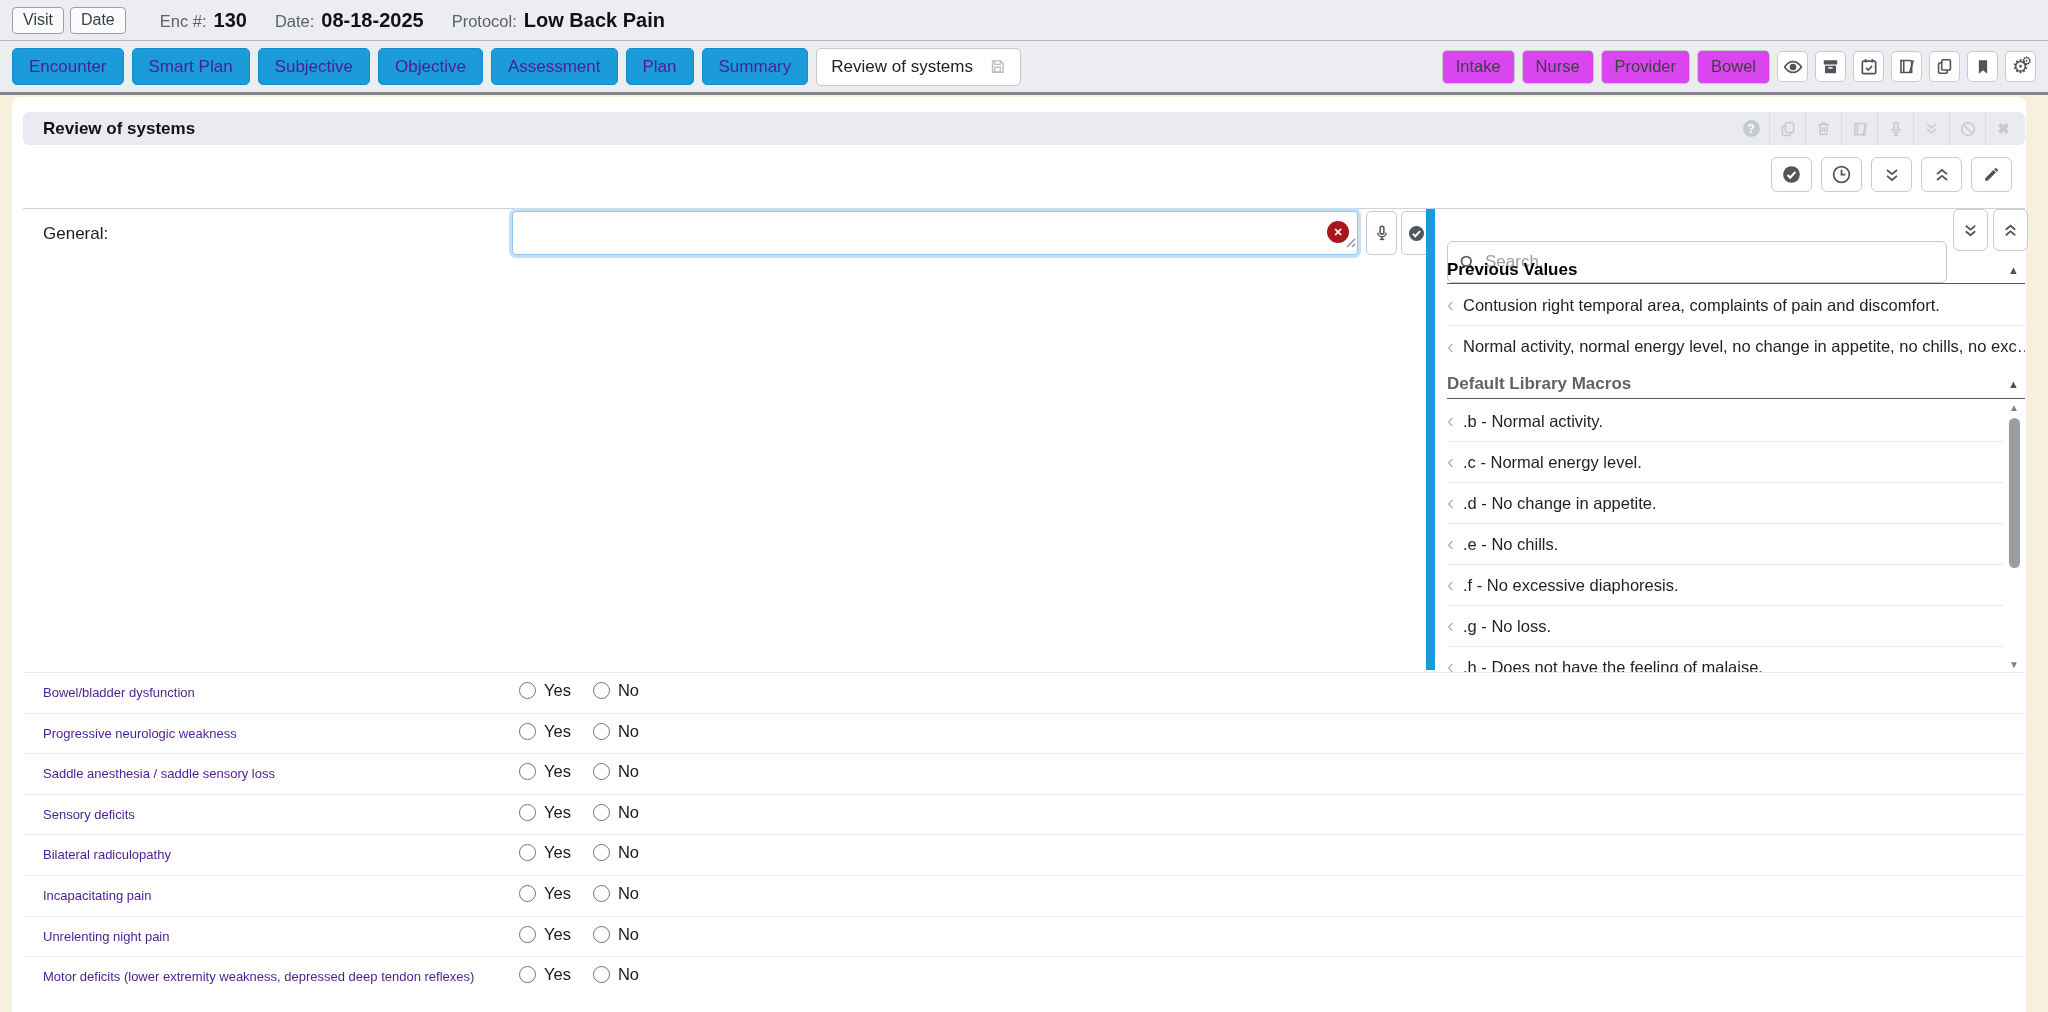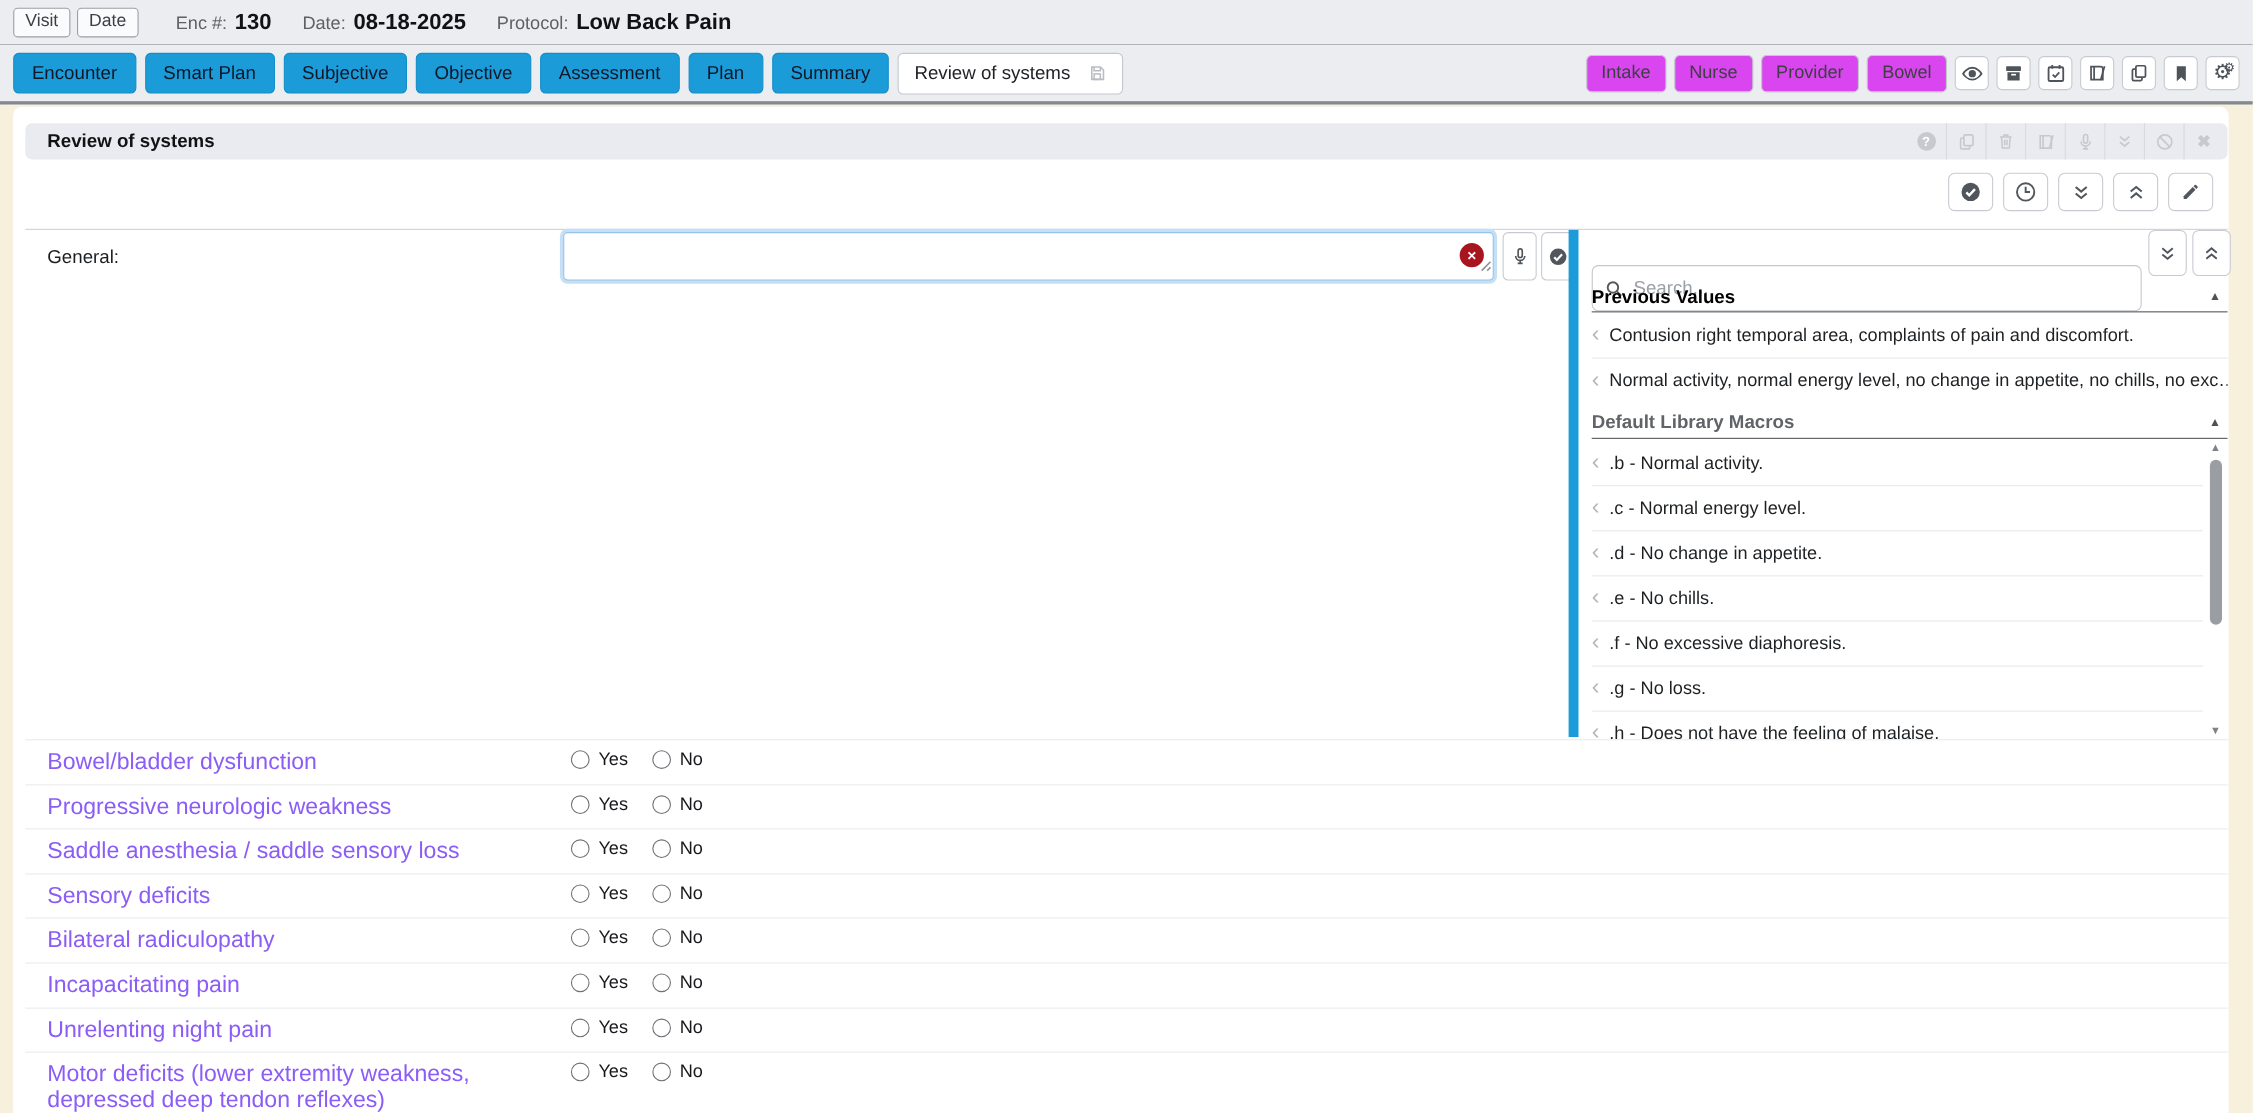--- a/index.html
+++ b/index.html
@@ -15,21 +15,21 @@
   .meta { display:flex; align-items:baseline; margin-left:28px; }
   .meta-label { color:#5d6165; font-size:16.5px; margin-right:7px; }
   .meta-value { color:#101214; font-size:20px; font-weight:700; }
 
   
   .tab-bar { position:absolute; left:0; top:41px; width:2048px; height:54px; background:#ebedf1;
              border-bottom:3px solid #84878b; display:flex; align-items:center; justify-content:space-between;
              padding:0 12px; }
   .tabs-left { display:flex; align-items:center; }
   .tabs-group { display:flex; align-items:center; gap:8px; }
-  .tab { background:#1b9cd8; border:1px solid #148ec9; color:#0f172a; font-size:17px; height:37px;
+  .tab { background:#1b9cd8; border:1px solid #148ec9; color:#4c1d95; font-size:17px; height:37px;
          padding:0 16px; border-radius:5px; }
   .active-tab { background:#fff; border:1px solid #c4c8cc; border-radius:5px; height:38px; margin-left:8px;
                 display:flex; align-items:center; gap:16px; padding:0 14px; font-size:17px; color:#202225; }
   .active-tab .save-ico { color:#b9bdc2; display:flex; }
   .tabs-right { display:flex; align-items:center; gap:7px; }
   .stage-group { display:flex; align-items:center; gap:7px; }
   .stage-btn { background:#d946ef; border:1px solid #c4c8cc; border-radius:5px; height:34px; padding:0 13px;
                font-size:16.5px; color:#3c4043; }
   .icon-sq { background:#fff; border:1px solid #c7cad0; border-radius:5px; width:31px; height:31px;
              display:flex; align-items:center; justify-content:center; color:#4e545a; position:relative; }
@@ -106,21 +106,21 @@
   .scrollbar { position:absolute; left:2007px; top:403px; width:14px; height:267px; display:flex;
                flex-direction:column; align-items:center; }
   .scroll-arrow { font-size:10px; color:#7e8286; line-height:1; }
   .scroll-thumb { width:11px; height:150px; background:#9a9ea3; border-radius:6px; margin-top:5px; }
   .scroll-down { margin-top:auto; }
 
   
   .questions { position:absolute; left:23px; top:672px; width:2002px; }
   .q-row { border-top:1px solid #e9ebed; min-height:40.6px; display:flex; align-items:flex-start;
            padding:8px 0 7px 20px; }
-  .q-label { width:476px; font-size:21px; color:#8b5cf6; line-height:23px; padding-right:30px; }
+  .q-label { width:476px; font-size:13px; color:#4c1d95; line-height:23px; padding-right:30px; }
   .opt { display:flex; align-items:center; gap:8px; margin-right:22px; }
   .radio { width:17px; height:17px; border:1px solid #6e7276; border-radius:50%; background:#fff;
            display:inline-block; cursor:pointer; }
   .opt-label { font-size:16.5px; color:#17191c; }
 </style>
 </head>
 <body>
 
 <div class="top-bar">
   <button class="tb-btn">Visit</button>

